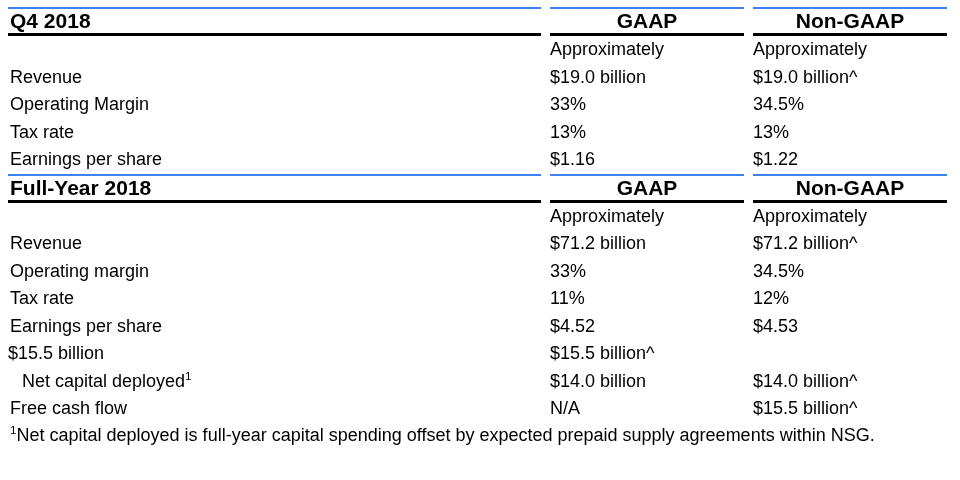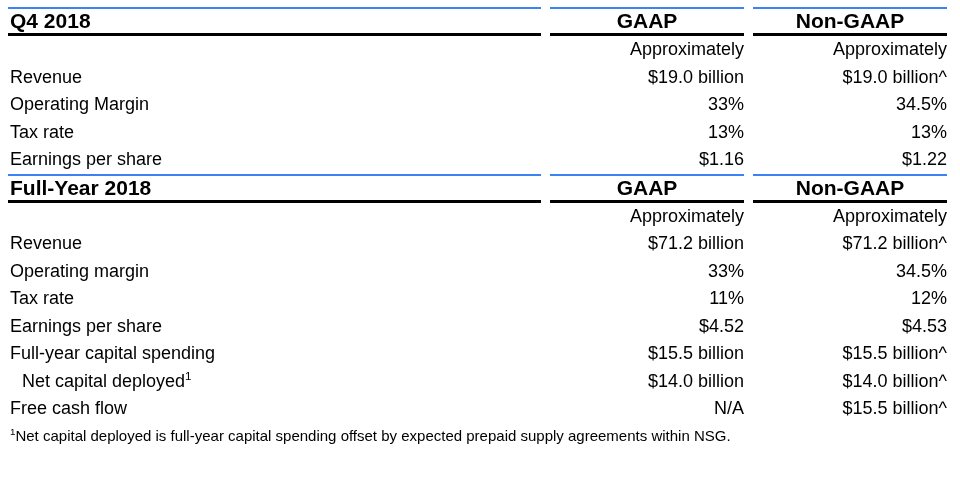--- a/index.html
+++ b/index.html
@@ -30,26 +30,26 @@
     line-height: 24px;
     font-weight: bold;
     font-size: 21px;
     white-space: nowrap;
   }
   .hdr-row .title-cell { text-align: left; padding-left: 2px; }
   .hdr-row .col-cell { text-align: center; }
   .body-row { height: 27.5px; font-size: 18px; }
   .body-row .label { text-align: left; padding-left: 2px; white-space: nowrap; }
   .body-row .label.indent { padding-left: 14px; }
-  .body-row .val { text-align: right; white-space: nowrap; }
+  .body-row .val { text-align: left; white-space: nowrap; }
   sup { font-size: 65%; line-height: 0; }
   .footnote {
     margin: 3px 0 0 0;
     padding-left: 2px;
-    font-size: 15px;
+    font-size: 18px;
     line-height: 19px;
   }
 </style>
 </head>
 <body>
 
 <div class="page">
 
   <section class="tbl">
     <div class="grid-row hdr-row">
@@ -109,21 +109,20 @@
       <div class="label">Tax rate</div>
       <div class="val">11%</div>
       <div class="val">12%</div>
     </div>
     <div class="grid-row body-row">
       <div class="label">Earnings per share</div>
       <div class="val">$4.52</div>
       <div class="val">$4.53</div>
     </div>
     <div class="grid-row body-row">
-      <div class="label">Full-year capital spending</div>
       <div class="val">$15.5 billion</div>
       <div class="val">$15.5 billion^</div>
     </div>
     <div class="grid-row body-row">
       <div class="label indent"><span>Net capital deployed</span><sup>1</sup></div>
       <div class="val">$14.0 billion</div>
       <div class="val">$14.0 billion^</div>
     </div>
     <div class="grid-row body-row">
       <div class="label">Free cash flow</div>

